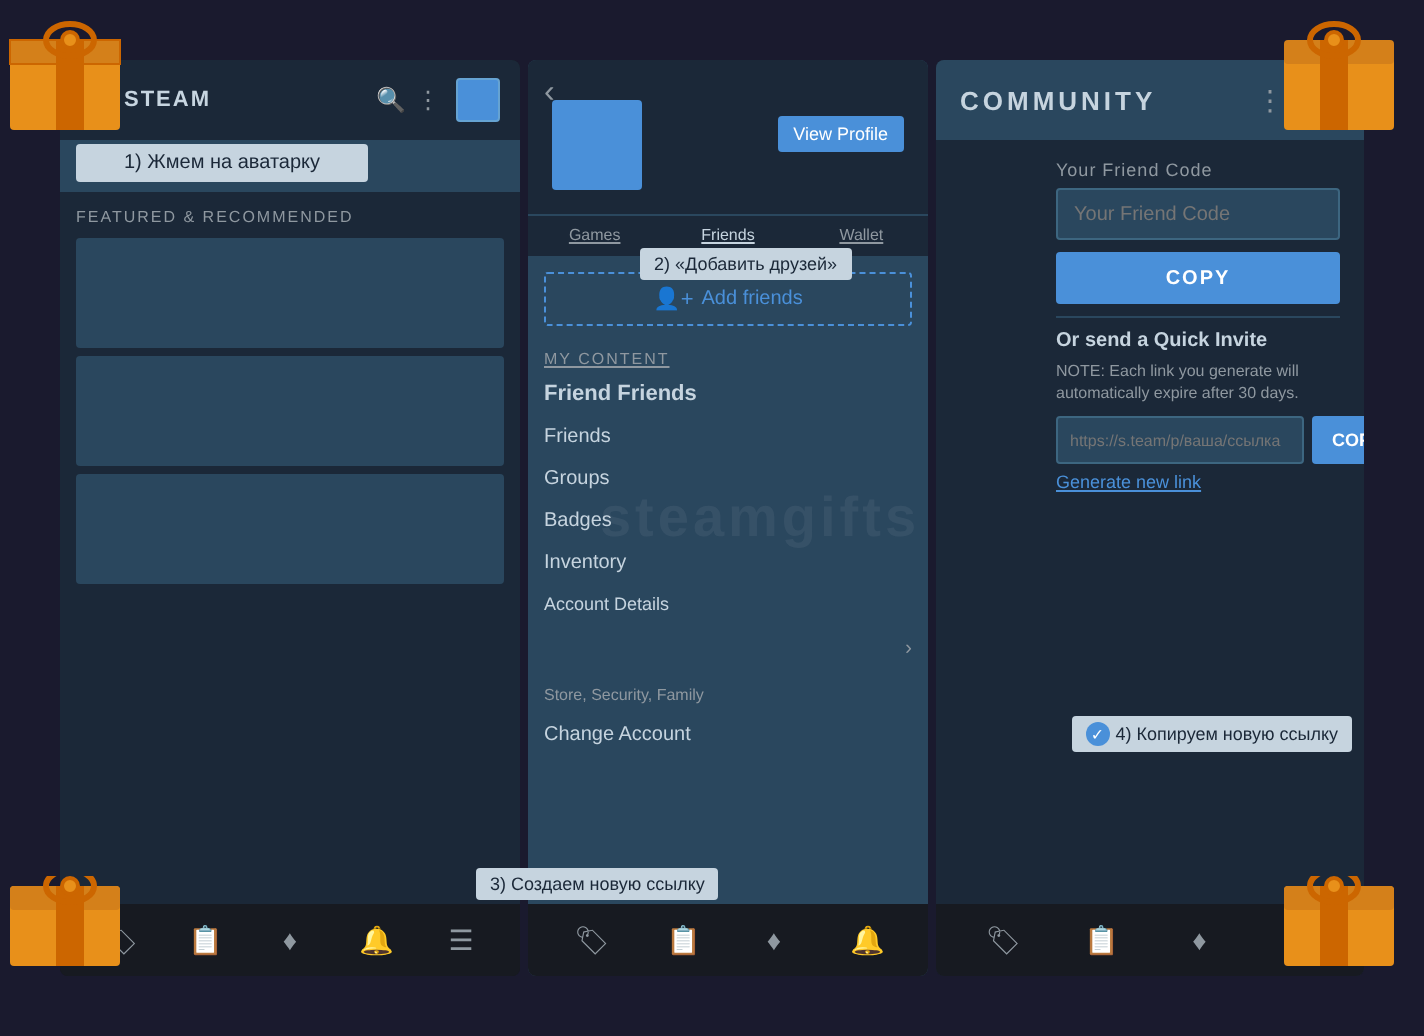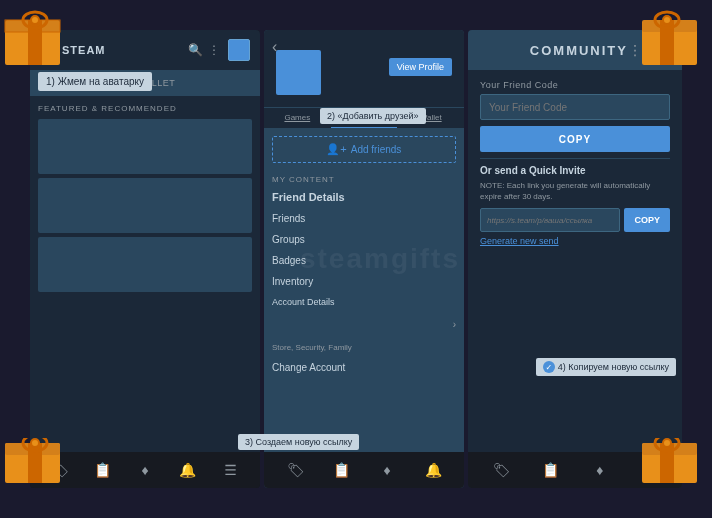--- a/index.html
+++ b/index.html
@@ -110,21 +110,21 @@
       color: #8f98a0;
       font-size: 9px;
       text-transform: uppercase;
       letter-spacing: 0.5px;
     }
 
     .tooltip-box {
       background: #c6d4df;
       color: #1b2838;
       font-size: 10px;
-      padding: 4px 8px;
+      padding: 4px 24px;
       border-radius: 2px;
       position: absolute;
       top: 72px;
       left: 38px;
       z-index: 50;
       white-space: nowrap;
     }
 
     .left-content {
       background: #1b2838;
@@ -266,20 +266,21 @@
 
     .add-friends-icon {
       font-size: 11px;
     }
 
     .my-content-label {
       color: #8f98a0;
       font-size: 8px;
       letter-spacing: 1px;
       padding: 4px 8px 2px;
+      text-decoration: underline;
     }
 
     .content-list {
       flex: 1;
       overflow: hidden;
     }
 
     .content-item {
       color: #c6d4df;
       font-size: 10px;
@@ -329,21 +330,21 @@
       overflow: hidden;
       display: flex;
       flex-direction: column;
     }
 
     .community-header {
       background: #2a475e;
       padding: 8px 12px;
       display: flex;
       align-items: center;
-      justify-content: flex-end;
+      justify-content: space-between;
       height: 40px;
     }
 
     .community-title {
       color: #c6d4df;
       font-size: 13px;
       font-weight: bold;
       letter-spacing: 2px;
     }
 
@@ -357,20 +358,21 @@
       width: 22px;
       height: 22px;
       background: #4a90d9;
       border-radius: 2px;
     }
 
     .community-content {
       flex: 1;
       padding: 10px 12px;
       overflow: hidden;
+      margin-left: 48px;
     }
 
     .section-label {
       color: #8f98a0;
       font-size: 9px;
       letter-spacing: 0.5px;
       margin-bottom: 4px;
     }
 
     .friend-code-input {
@@ -478,21 +480,20 @@
 
     .link-input {
       background: #2a475e;
       border: 1px solid #3d6680;
       color: #4a90d9;
       font-size: 8px;
       padding: 4px 6px;
       flex: 1;
       border-radius: 2px;
       height: 24px;
-      font-style: italic;
     }
 
     .copy-btn-small {
       background: #4a90d9;
       color: white;
       font-size: 9px;
       font-weight: bold;
       padding: 4px 10px;
       border-radius: 2px;
       height: 24px;
@@ -579,21 +580,21 @@
     <rect x="28" y="5" width="14" height="40" fill="#cc6600"></rect>
     <ellipse cx="35" cy="5" rx="12" ry="8" fill="none" stroke="#cc6600" stroke-width="3"></ellipse>
     <circle cx="35" cy="5" r="4" fill="#e8901a" stroke="#cc6600" stroke-width="2"></circle>
   </svg>
 </div>
 
 <div class="watermark">steamgifts</div>
 
 <div class="tooltip-box">1) Жмем на аватарку</div>
 
-<div class="tooltip-add" style="position:absolute; top:108px; left:320px; z-index:60;">2) «Добавить друзей»</div>
+<div class="tooltip-add" style="position:absolute; top:124px; left:320px; z-index:60;">2) «Добавить друзей»</div>
 
 <div class="new-link-tooltip" style="position:absolute; bottom:68px; left:238px; z-index:60;">3) Создаем новую ссылку</div>
 
 <div class="copy-tooltip" style="position:absolute; right:36px; bottom:142px; z-index:60;">
   <span class="check-icon">✓</span>
   <span>4) Копируем новую ссылку</span>
 </div>
 
 <div class="main-container">
 
@@ -650,21 +651,21 @@
     </div>
 
     <div class="add-friends-btn">
       <span class="add-friends-icon">👤+</span>
       <span>Add friends</span>
     </div>
 
     <div class="my-content-label">MY CONTENT</div>
 
     <div class="content-list">
-      <div class="content-item bold">Friend Details</div>
+      <div class="content-item bold">Friend Friends</div>
       <div class="content-item">Friends</div>
       <div class="content-item">Groups</div>
       <div class="content-item">Badges</div>
       <div class="content-item">Inventory</div>
       <div class="content-item" style="font-size:9px;">
         <div>
           <div>Account Details</div>
           <div style="color:#8f98a0; font-size:8px;margin-top:36px;">Store, Security, Family</div>
         </div>
         <span class="content-item-arrow">›</span>
@@ -694,21 +695,21 @@
       <input class="friend-code-input" type="text" readonly="" placeholder="Your Friend Code" style="">
       <div class="copy-btn">COPY</div>
       <div class="divider"></div>
       <div class="quick-invite-title">Or send a Quick Invite</div>
       <div class="quick-invite-desc">NOTE: Each link you generate will automatically expire after 30 days.</div>
 
       <div class="link-row">
         <input class="link-input" type="text" readonly="" placeholder="https://s.team/p/ваша/ссылка" style="">
         <div class="copy-btn-small">COPY</div>
       </div>
-      <div class="generate-link">Generate new send</div>
+      <div class="generate-link">Generate new link</div>
     </div>
 
     <div class="right-footer">
       <span class="footer-icon">🏷</span>
       <span class="footer-icon">📋</span>
       <span class="footer-icon">♦</span>
       <span class="footer-icon">🔔</span>
     </div>
   </div>
 

